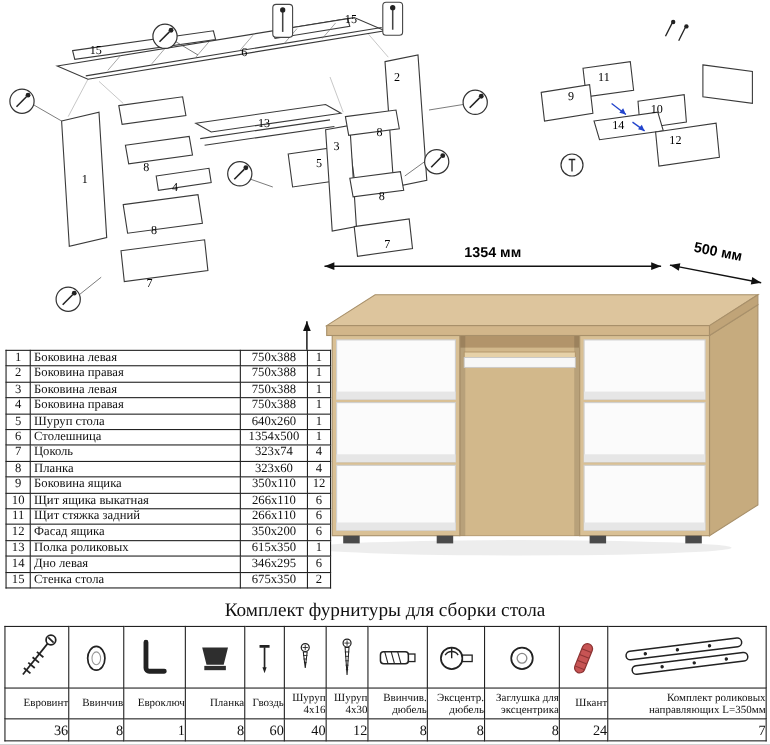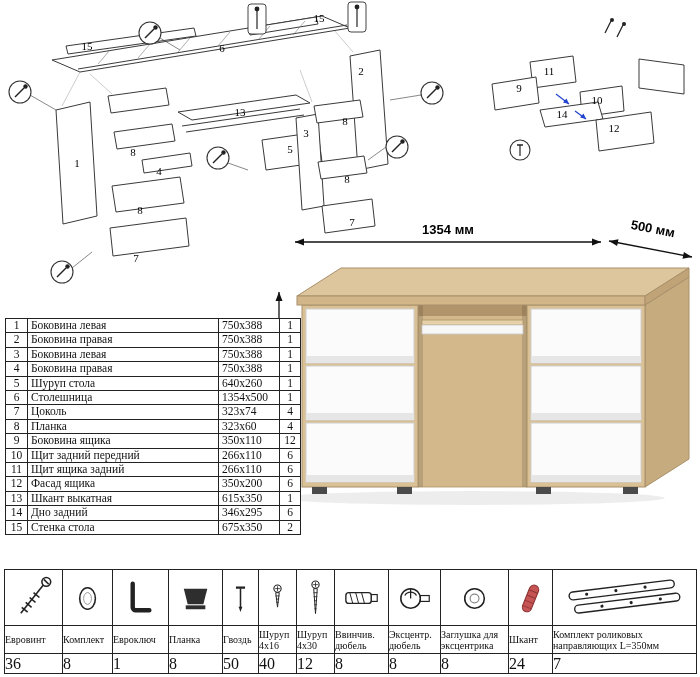--- a/index.html
+++ b/index.html
@@ -8,32 +8,32 @@
   .abs{position:absolute}
   .labels-layer{position:absolute;left:0;top:0;width:700px;height:677px;pointer-events:none}
   .dlabel{position:absolute;transform:translate(-50%,-50%);font:11px "Liberation Serif",serif;
           color:#000;white-space:nowrap}
   
   .parts-table{position:absolute;left:5px;top:318px;border-collapse:collapse;background:#fff}
   .parts-table td{border:1px solid #222;font-size:11.5px;line-height:13.4px;height:13.4px;
                   padding:0 3px;white-space:nowrap;color:#111}
   .c-num{width:15px;text-align:center;padding:0 2px}
   .c-name{width:184px}
-  .c-size{width:54px;text-align:left}
+  .c-size{width:54px;text-align:center}
   .c-qty{width:14px;text-align:center;padding:0 2px}
   
   .hw-title{position:absolute;left:0;top:544px;width:700px;text-align:center;
             font-size:17.5px;color:#111}
   .hw-table{position:absolute;left:4px;top:569px;width:692px;border-collapse:collapse;
             table-layout:fixed;background:#fff}
-  .hw-table td{border:1px solid #222;text-align:left;vertical-align:middle;color:#111;padding:0;overflow:hidden}
+  .hw-table td{border:1px solid #222;text-align:right;vertical-align:middle;color:#111;padding:0;overflow:hidden}
   .hw-icon-cell{height:55px}
   .hw-icon-cell svg{display:block;margin:2px auto;height:49px;max-width:100%}
   .hw-name-cell{height:27px;font-size:10px;line-height:11px;padding:1px 2px}
-  .hw-qty-cell{height:19px;font-size:16px}
+  .hw-qty-cell{height:19px;font-size:13px}
   .dimtext{font-family:"Liberation Sans",sans-serif;font-weight:bold;font-size:13px;fill:#000}
 </style>
 </head>
 <body>
 
 <div class="page">
 
   <svg class="abs" style="left:0;top:0" width="450" height="300" viewBox="0 0 450 300">
     <defs>
       <g id="mscrew">
@@ -282,57 +282,58 @@
           <td class="c-qty">4</td>
         </tr>
         <tr>
           <td class="c-num">9</td>
           <td class="c-name">Боковина ящика</td>
           <td class="c-size">350x110</td>
           <td class="c-qty">12</td>
         </tr>
         <tr>
           <td class="c-num">10</td>
-          <td class="c-name">Щит задний передний</td>
+          <td class="c-name">Щит ящика выкатная</td>
           <td class="c-size">266x110</td>
           <td class="c-qty">6</td>
         </tr>
         <tr>
           <td class="c-num">11</td>
-          <td class="c-name">Щит ящика задний</td>
+          <td class="c-name">Щит стяжка задний</td>
           <td class="c-size">266x110</td>
           <td class="c-qty">6</td>
         </tr>
         <tr>
           <td class="c-num">12</td>
           <td class="c-name">Фасад ящика</td>
           <td class="c-size">350x200</td>
           <td class="c-qty">6</td>
         </tr>
         <tr>
           <td class="c-num">13</td>
-          <td class="c-name">Шкант выкатная</td>
+          <td class="c-name">Полка роликовых</td>
           <td class="c-size">615x350</td>
           <td class="c-qty">1</td>
         </tr>
         <tr>
           <td class="c-num">14</td>
-          <td class="c-name">Дно задний</td>
+          <td class="c-name">Дно левая</td>
           <td class="c-size">346x295</td>
           <td class="c-qty">6</td>
         </tr>
         <tr>
           <td class="c-num">15</td>
           <td class="c-name">Стенка стола</td>
           <td class="c-size">675x350</td>
           <td class="c-qty">2</td>
         </tr>
       </tbody>
   </table>
 
+  <div class="hw-title">Комплект фурнитуры для сборки стола</div>
 
   <table class="hw-table">
     <colgroup>
         <col style="width: 58px;">
         <col style="width: 50px;">
         <col style="width: 56px;">
         <col style="width: 54px;">
         <col style="width: 36px;">
         <col style="width: 38px;">
         <col style="width: 38px;">
@@ -449,38 +450,38 @@
                 <circle cx="92" cy="17" r="1.6" fill="#222" stroke="none"></circle>
                 <circle cx="46" cy="31" r="1.6" fill="#222" stroke="none"></circle>
                 <circle cx="76" cy="31" r="1.6" fill="#222" stroke="none"></circle>
                 <circle cx="106" cy="31" r="1.6" fill="#222" stroke="none"></circle>
               </g>
             </svg>
           </td>
         </tr>
       <tr>
           <td class="hw-name-cell">Евровинт</td>
-          <td class="hw-name-cell">Комплект</td>
+          <td class="hw-name-cell">Ввинчив</td>
           <td class="hw-name-cell">Евроключ</td>
           <td class="hw-name-cell">Планка</td>
           <td class="hw-name-cell">Гвоздь</td>
           <td class="hw-name-cell">Шуруп 4x16</td>
           <td class="hw-name-cell">Шуруп 4x30</td>
           <td class="hw-name-cell">Ввинчив. дюбель</td>
           <td class="hw-name-cell">Эксцентр. дюбель</td>
           <td class="hw-name-cell">Заглушка для эксцентрика</td>
           <td class="hw-name-cell">Шкант</td>
           <td class="hw-name-cell">Комплект роликовых направляющих L=350мм</td>
         </tr>
       <tr>
           <td class="hw-qty-cell">36</td>
           <td class="hw-qty-cell">8</td>
           <td class="hw-qty-cell">1</td>
           <td class="hw-qty-cell">8</td>
-          <td class="hw-qty-cell">50</td>
+          <td class="hw-qty-cell">60</td>
           <td class="hw-qty-cell">40</td>
           <td class="hw-qty-cell">12</td>
           <td class="hw-qty-cell">8</td>
           <td class="hw-qty-cell">8</td>
           <td class="hw-qty-cell">8</td>
           <td class="hw-qty-cell">24</td>
           <td class="hw-qty-cell">7</td>
         </tr>
     </tbody>
   </table>

